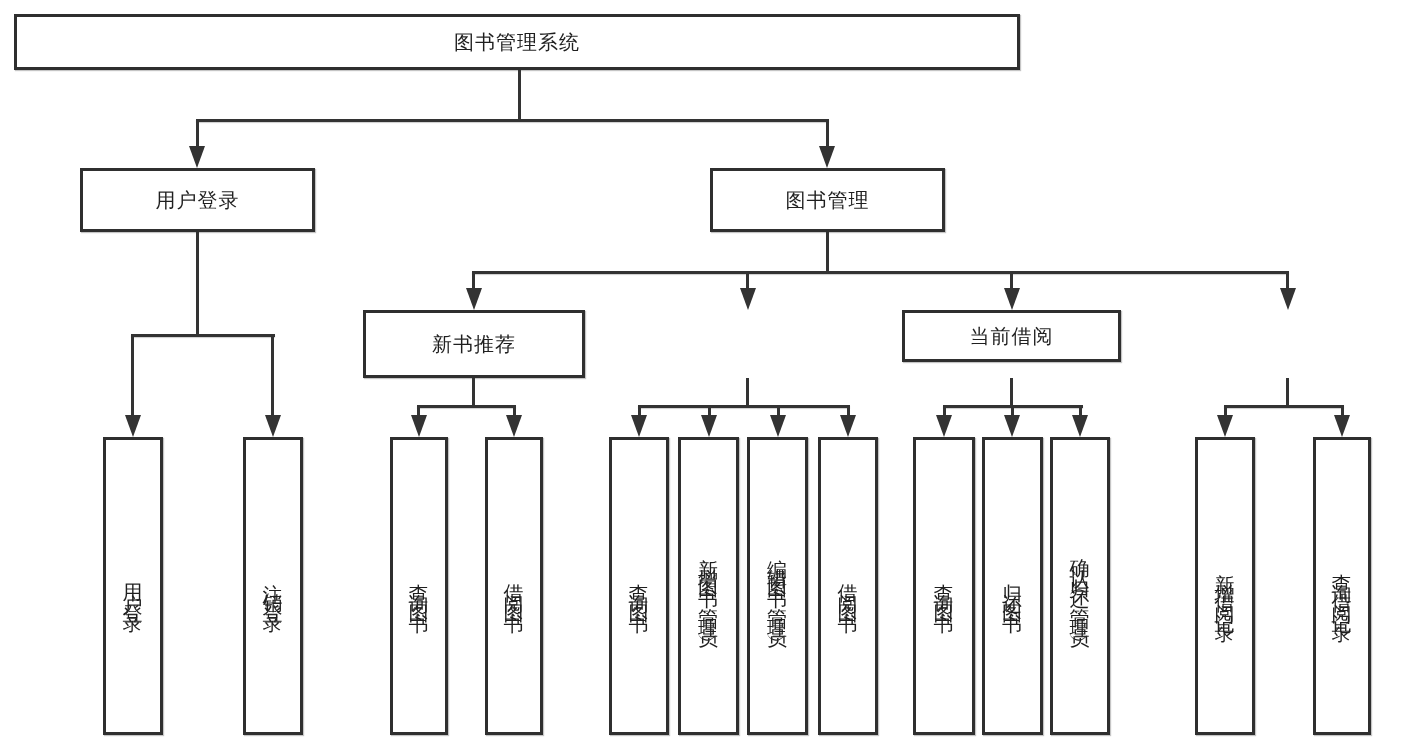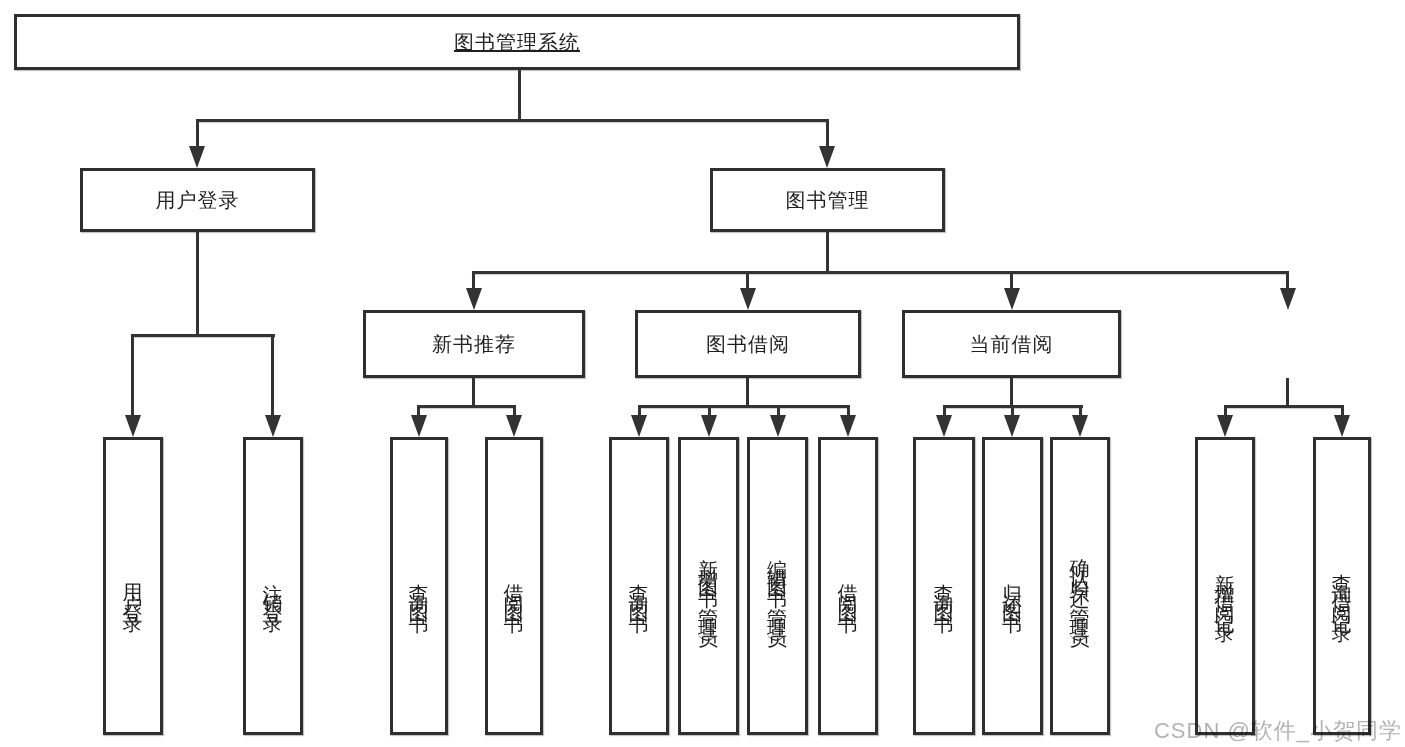--- a/index.html
+++ b/index.html
@@ -53,28 +53,27 @@
     mix-blend-mode:multiply;
     letter-spacing:1px;
     white-space:nowrap;
   }
 </style>
 </head>
 <body>
 
 <div id="canvas">
 
-  <div class="node" style="left:14px;top:14px;width:1006px;height:56px;text-decoration:underline;">图书管理系统</div>
+  <div class="node" style="left:14px;top:14px;width:1006px;height:56px;">图书管理系统</div>
 
   <div class="node" style="left:80px;top:168px;width:235px;height:64px;">用户登录</div>
   <div class="node" style="left:710px;top:168px;width:235px;height:64px;text-align:right;">图书管理</div>
 
   <div class="node" style="left:363px;top:310px;width:222px;height:68px;font-family:Liberation Mono, monospace;">新书推荐</div>
-  <div class="node" style="left:635px;top:310px;width:226px;height:68px;">图书借阅</div>
-  <div class="node" style="left:902px;top:310px;width:219px;height:68px;">当前借阅</div>
+  <div class="node" style="left:902px;top:310px;width:219px;height:52px;">当前借阅</div>
 
   <div class="node leaf" style="left:103px;top:437px;width:60px;height:298px;">用户登录</div>
   <div class="node leaf" style="left:243px;top:437px;width:60px;height:298px;">注销登录</div>
 
   <div class="node leaf" style="left:390px;top:437px;width:58px;height:298px;">查询图书</div>
   <div class="node leaf" style="left:485px;top:437px;width:58px;height:298px;">借阅图书</div>
 
   <div class="node leaf" style="left:609px;top:437px;width:60px;height:298px;">查询图书</div>
   <div class="node leaf" style="left:678px;top:437px;width:61px;height:298px;">新增图书（管理员）</div>
   <div class="node leaf" style="left:747px;top:437px;width:61px;height:298px;">编辑图书（管理员）</div>
@@ -139,14 +138,13 @@
   <div class="vline" style="left:1079px;top:406px;height:11px;"></div>
   <div class="tri" style="left:1072px;top:415px;"></div>
 
   <div class="vline" style="left:1286px;top:378px;height:29px;"></div>
   <div class="hline" style="left:1224px;top:405px;width:120px;"></div>
   <div class="vline" style="left:1224px;top:406px;height:11px;"></div>
   <div class="tri" style="left:1217px;top:415px;"></div>
   <div class="vline" style="left:1341px;top:406px;height:11px;"></div>
   <div class="tri" style="left:1334px;top:415px;"></div>
 
-  <div class="watermark">CSDN @软件_小贺同学</div>
 </div>
 
 </body></html>

